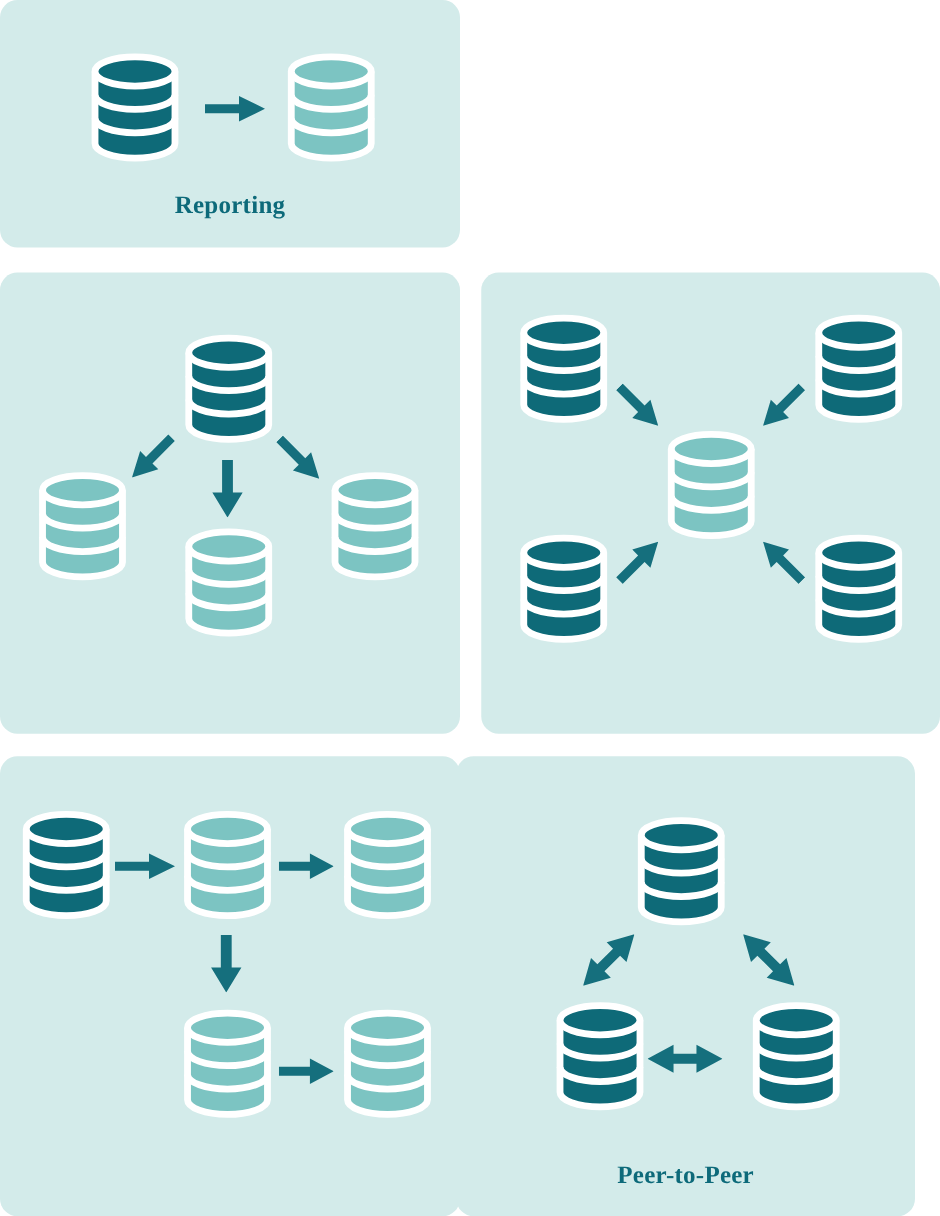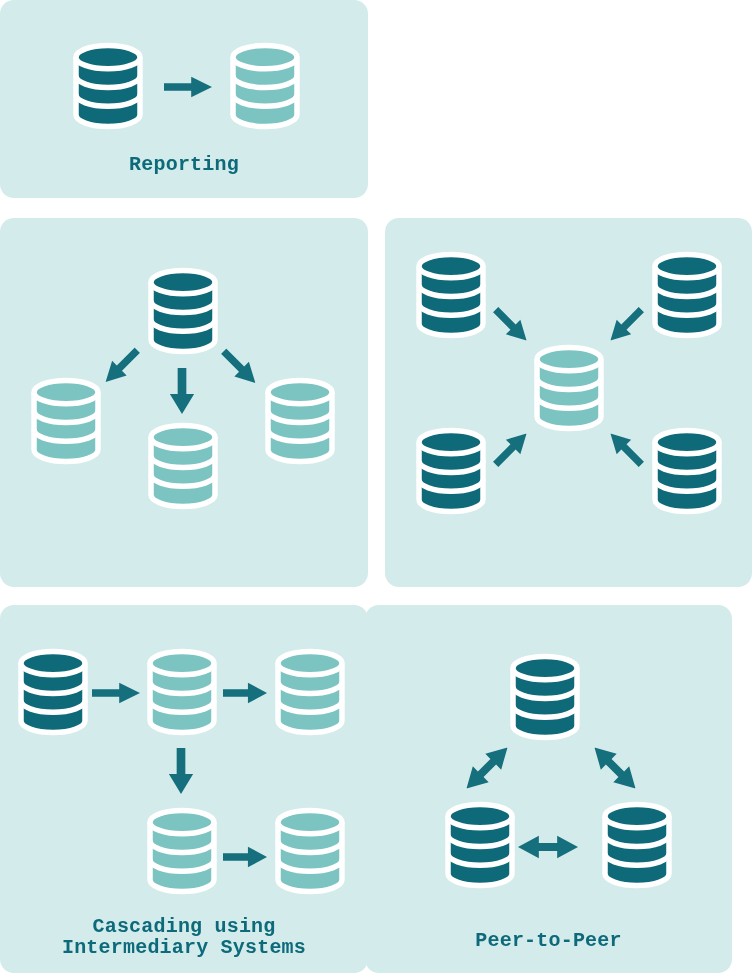--- a/index.html
+++ b/index.html
@@ -1,19 +1,19 @@
 <!DOCTYPE html>
 <html style="--page-bg: #ffffff; --panel-bg: #d3ebea; --db-dark: #0e6a78; --db-light: #7cc4c2; --arrow: #156f7d; --label: #0d6a7a;"><head>
 <meta charset="utf-8">
 <style>
   html,body{margin:0;padding:0;background:#fff;}
   .canvas{
     position:relative;width:752px;height:973px;
     background:var(--page-bg,#ffffff);
-    font-family:Liberation Mono, monospace;
+    font-family:Liberation Serif, serif;
     overflow:hidden;
   }
   .panel{position:absolute;background:var(--panel-bg,#d3ebea);border-radius:14px;}
   .db{position:absolute;width:78px;height:90px;color:var(--db-dark,#0e6a78);display:block;}
   .db.light{color:var(--db-light,#7cc4c2);}
   .arrow{position:absolute;color:var(--arrow,#156f7d);display:block;}
   .label{
     position:absolute;left:0;width:100%;text-align:center;
     color:var(--label,#0d6a7a);font-weight:bold;font-size:20px;line-height:21px;
     letter-spacing:0.2px;
@@ -134,24 +134,20 @@
       </svg>
     <svg class="db light" style="left:143px;top:201px">
         <use href="#db-icon"></use>
       </svg>
     <svg class="arrow" style="left:223px;top:241px;width:44px;height:22px">
         <use href="#arrow-single"></use>
       </svg>
     <svg class="db light" style="left:271px;top:201px">
         <use href="#db-icon"></use>
       </svg>
-    <div class="label" style="top:311px">
-      <div>Cascading using</div>
-      <div>Intermediary Systems</div>
-    </div>
   </section>
 
   <section class="panel" style="left:365px;top:605px;width:367px;height:368px">
     <svg class="db" style="left:141px;top:47px">
         <use href="#db-icon"></use>
       </svg>
     <svg class="arrow" style="left:93px;top:151px;width:58px;height:24px;transform:rotate(-45deg)">
         <use href="#arrow-double"></use>
       </svg>
     <svg class="arrow" style="left:221px;top:151px;width:58px;height:24px;transform:rotate(45deg)">

